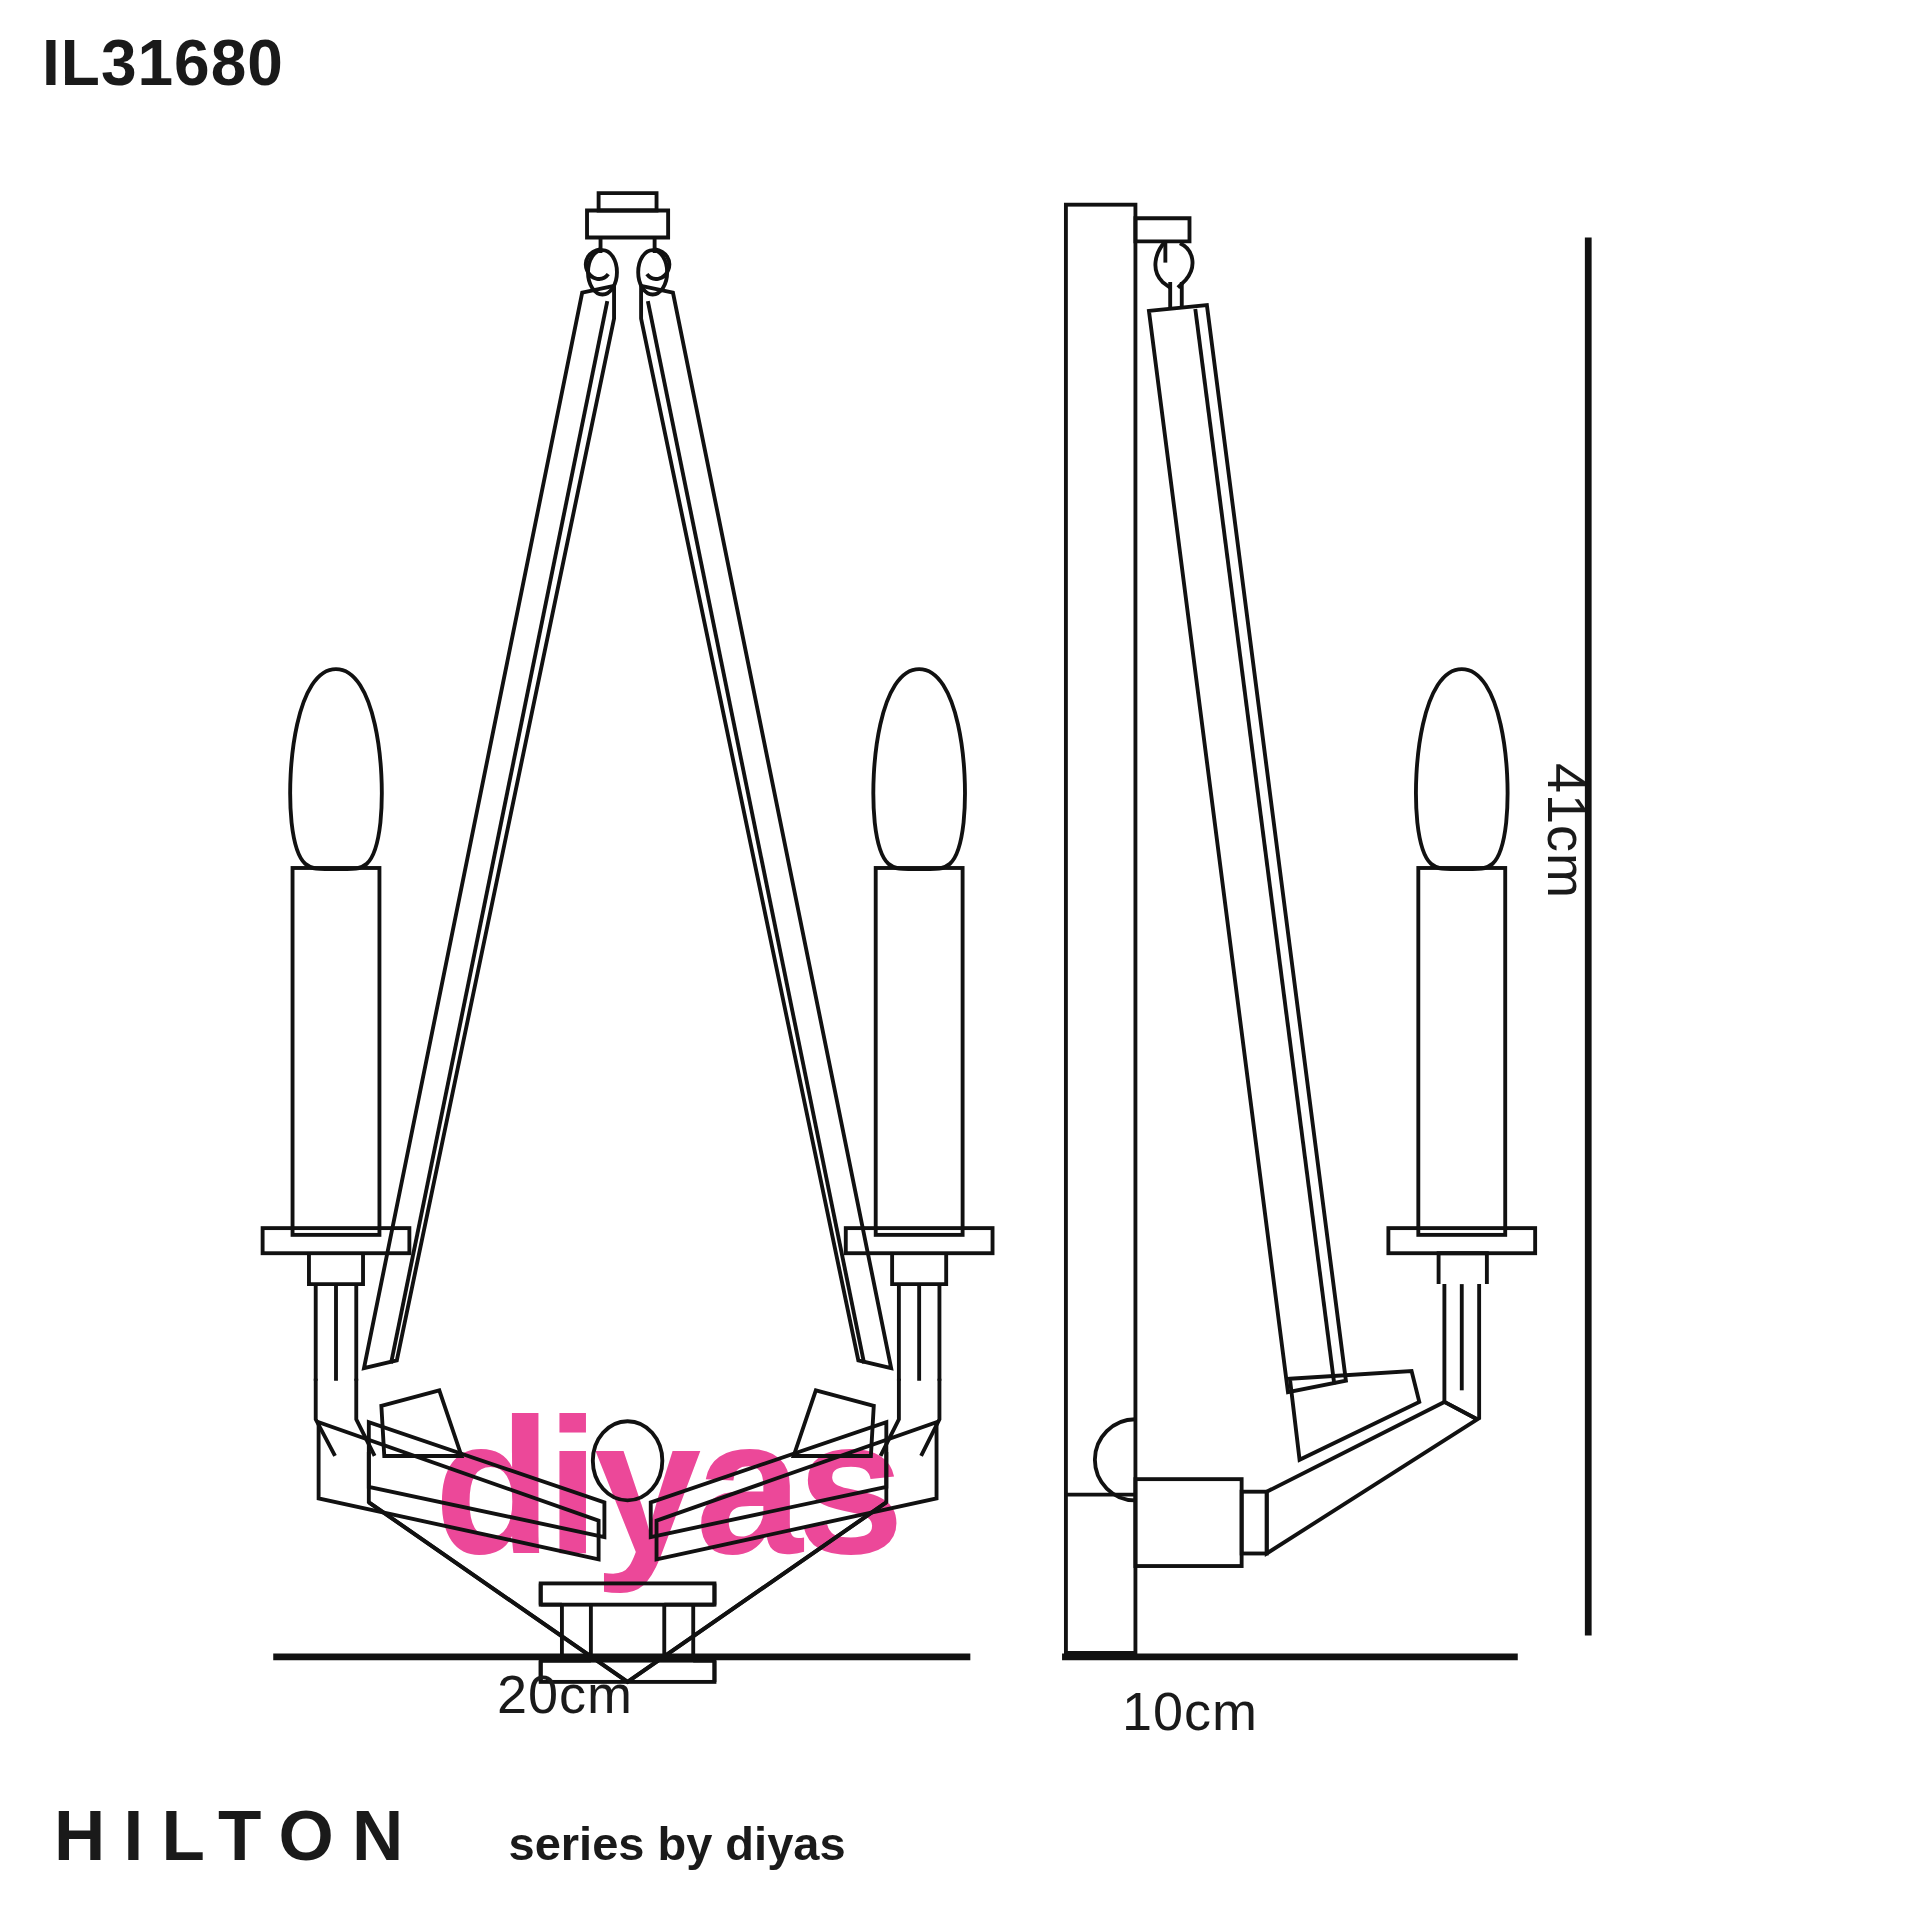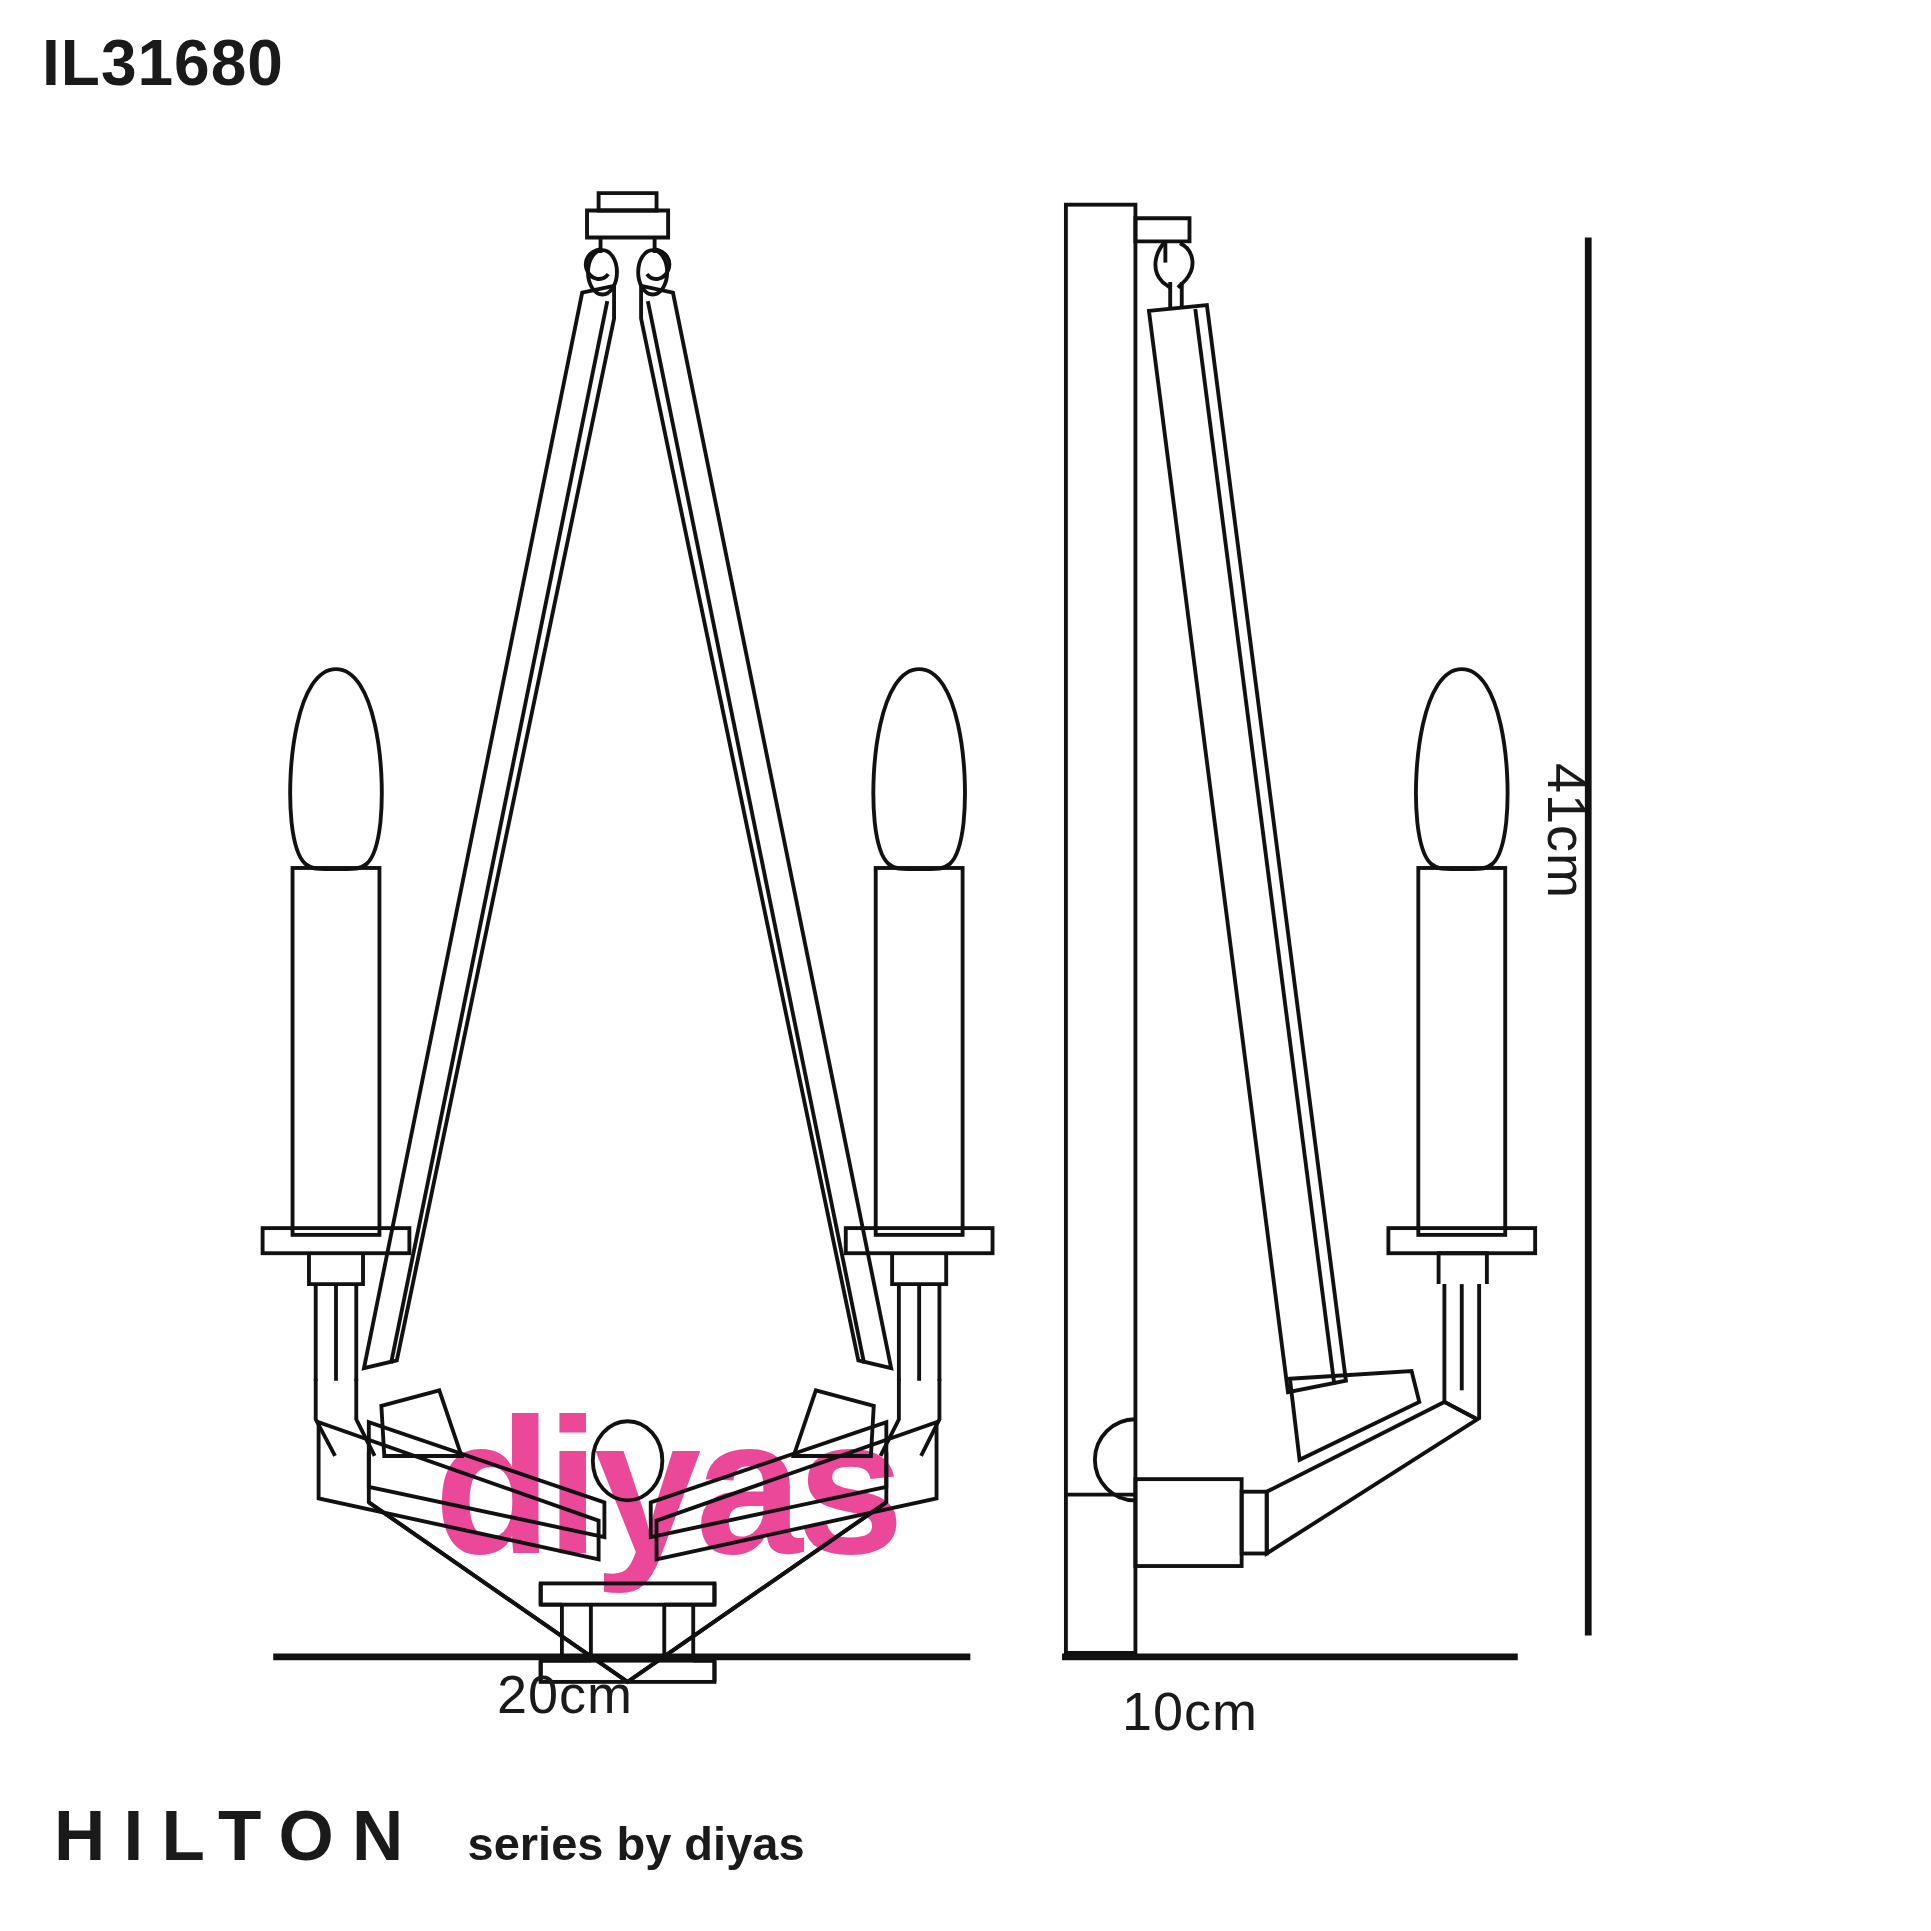--- a/index.html
+++ b/index.html
@@ -55,20 +55,21 @@
     transform-origin: left top;
   }
 
   
   #footer {
     position: absolute;
     left: 54px;
     top: 1800px;
     display: flex;
     align-items: baseline;
+    gap: 41px;
   }
   #brand-name {
     font-size: 71px;
     font-weight: 600;
     letter-spacing: 18.3px;
     color: #1a1a1a;
     line-height: 1;
     white-space: pre;
   }
   #series-text {

